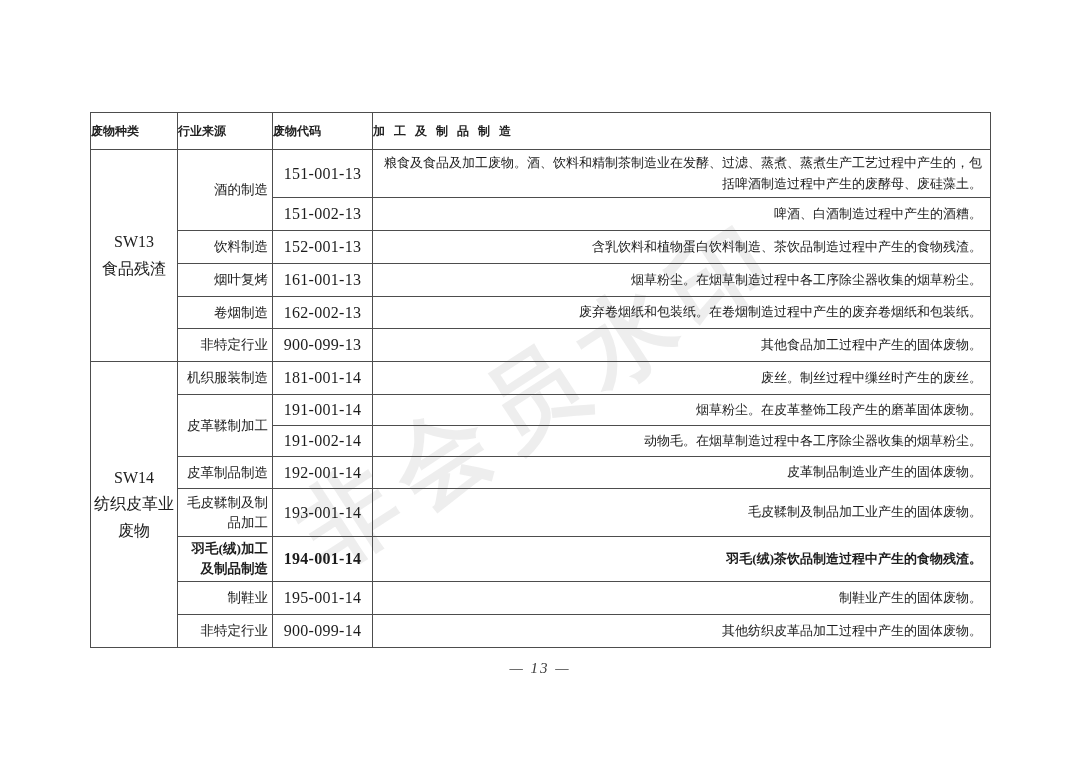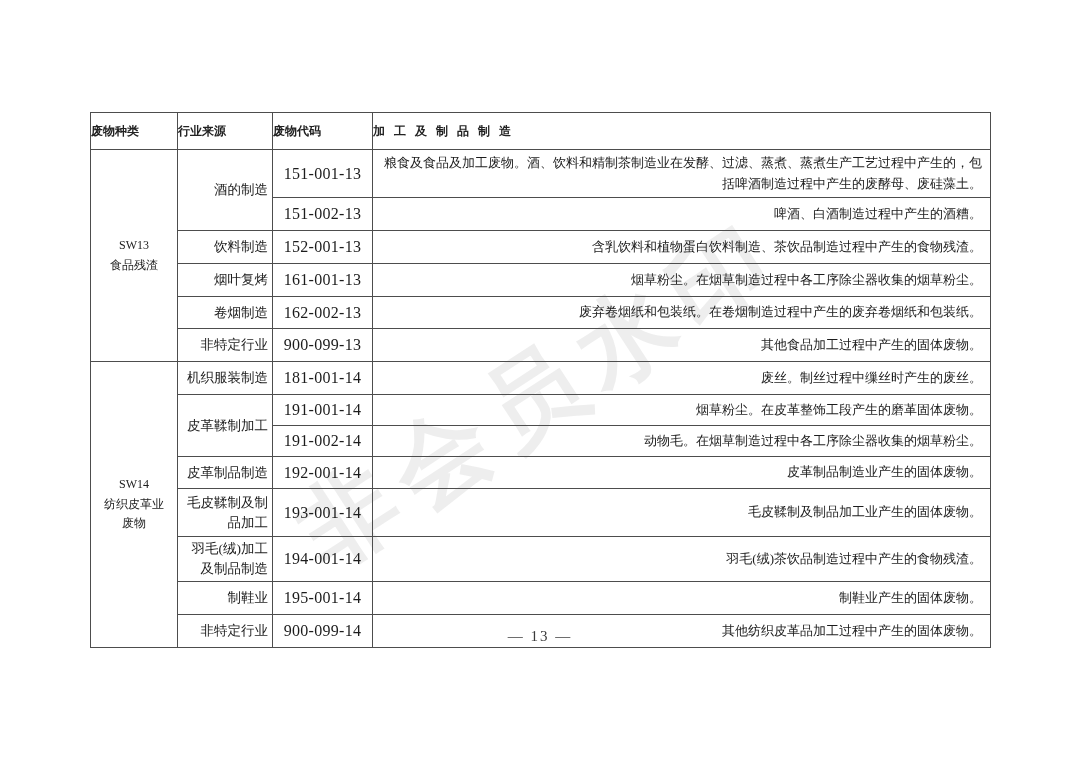--- a/index.html
+++ b/index.html
@@ -51,21 +51,21 @@
     font-size: 12px;
     font-weight: bold;
     text-align: left;
     font-family: "Liberation Sans", "DejaVu Sans", sans-serif;
     color: #222;
   }
   th.name-h { letter-spacing: 9px; }
 
   td.category {
     text-align: center;
-    font-size: 12px;
+    font-size: 16px;
     line-height: 1.65;
     padding: 2px 3px;
   }
   td.industry {
     text-align: right;
     font-size: 13.5px;
     line-height: 1.45;
     padding: 2px 4px;
   }
   td.code {
@@ -76,34 +76,35 @@
   }
   td.name {
     text-align: right;
     font-size: 13px;
     line-height: 1.55;
     padding: 3px 8px 3px 7px;
   }
   .cat-line { display: block; }
 
   tr.h48 { height: 48px; }
-  tr.h45 { height: 45px; }
+  tr.h45 { height: 45px; font-weight: bold; }
   tr.h33 { height: 33px; }
   tr.h32 { height: 32px; }
   tr.h31 { height: 31px; }
 
   .footer {
     position: absolute;
     left: 0;
-    top: 628px;
+    top: 660px;
     width: 1080px;
     text-align: center;
     font-size: 15px;
     color: #3a3a3a;
     letter-spacing: 2px;
+    font-style: italic;
   }
 </style>
 </head>
 <body>
 
 <div class="page">
 
   <div class="watermark">非会员水印</div>
 
   <table class="waste-table">

